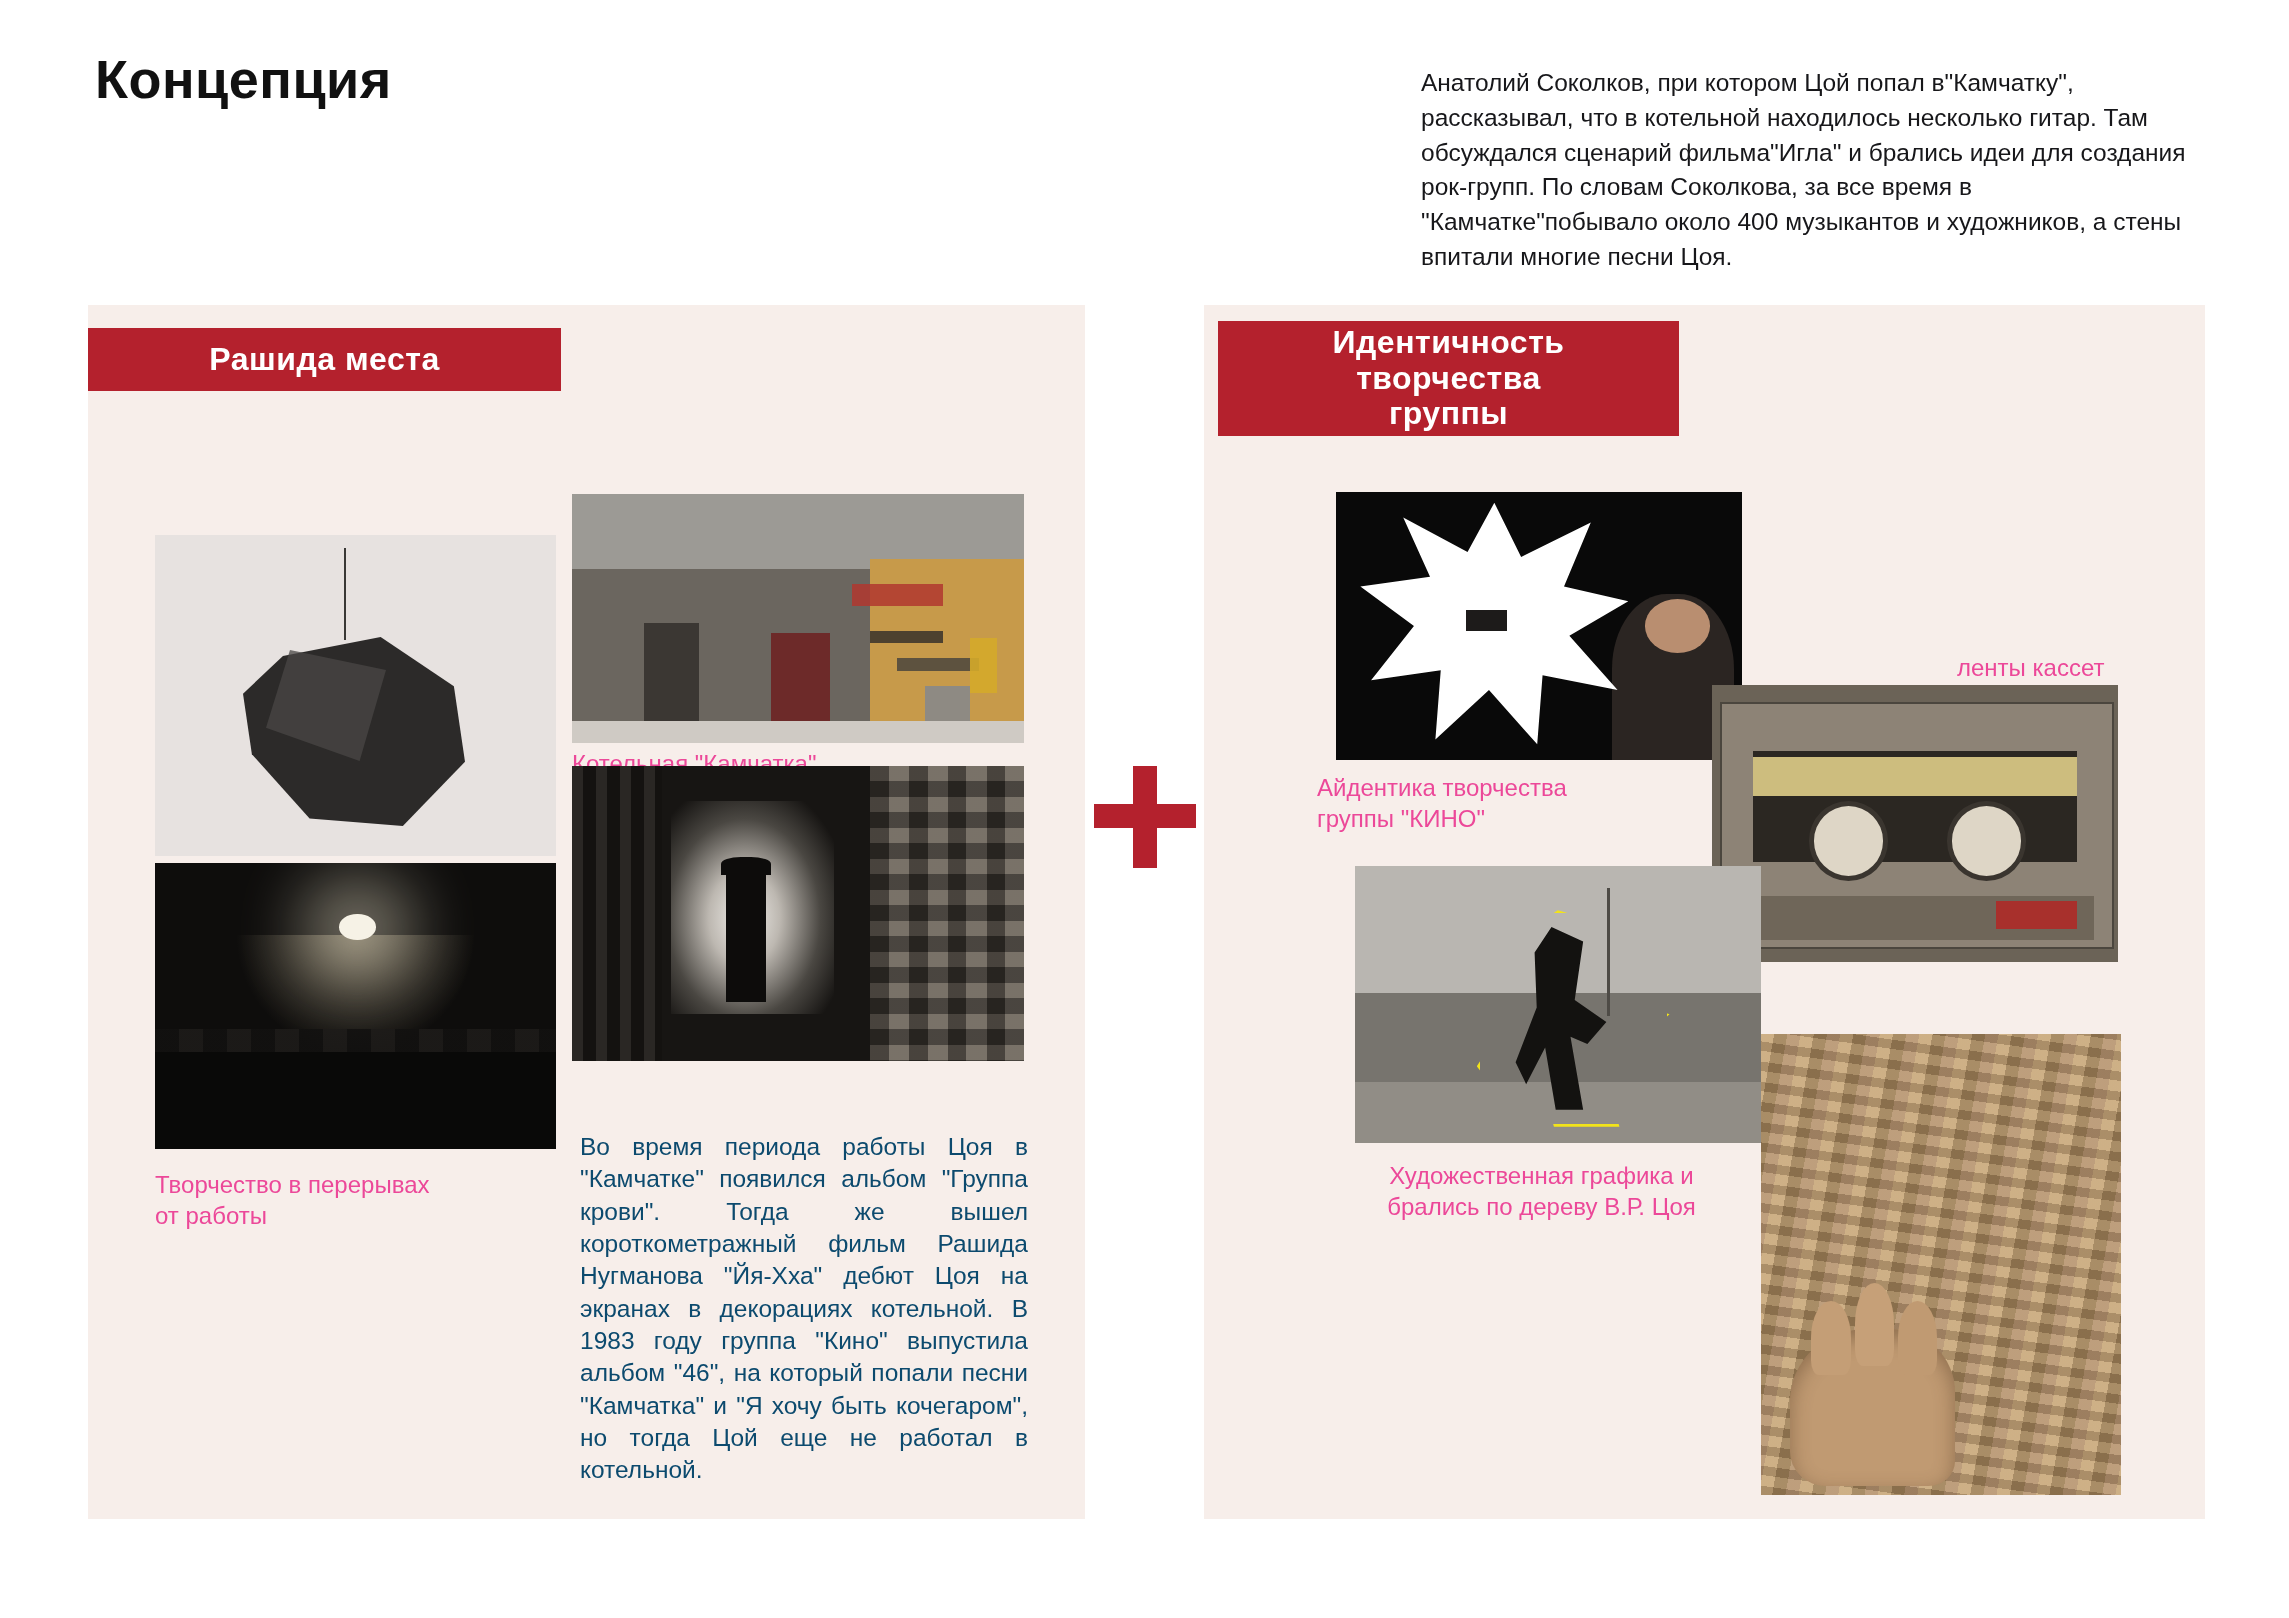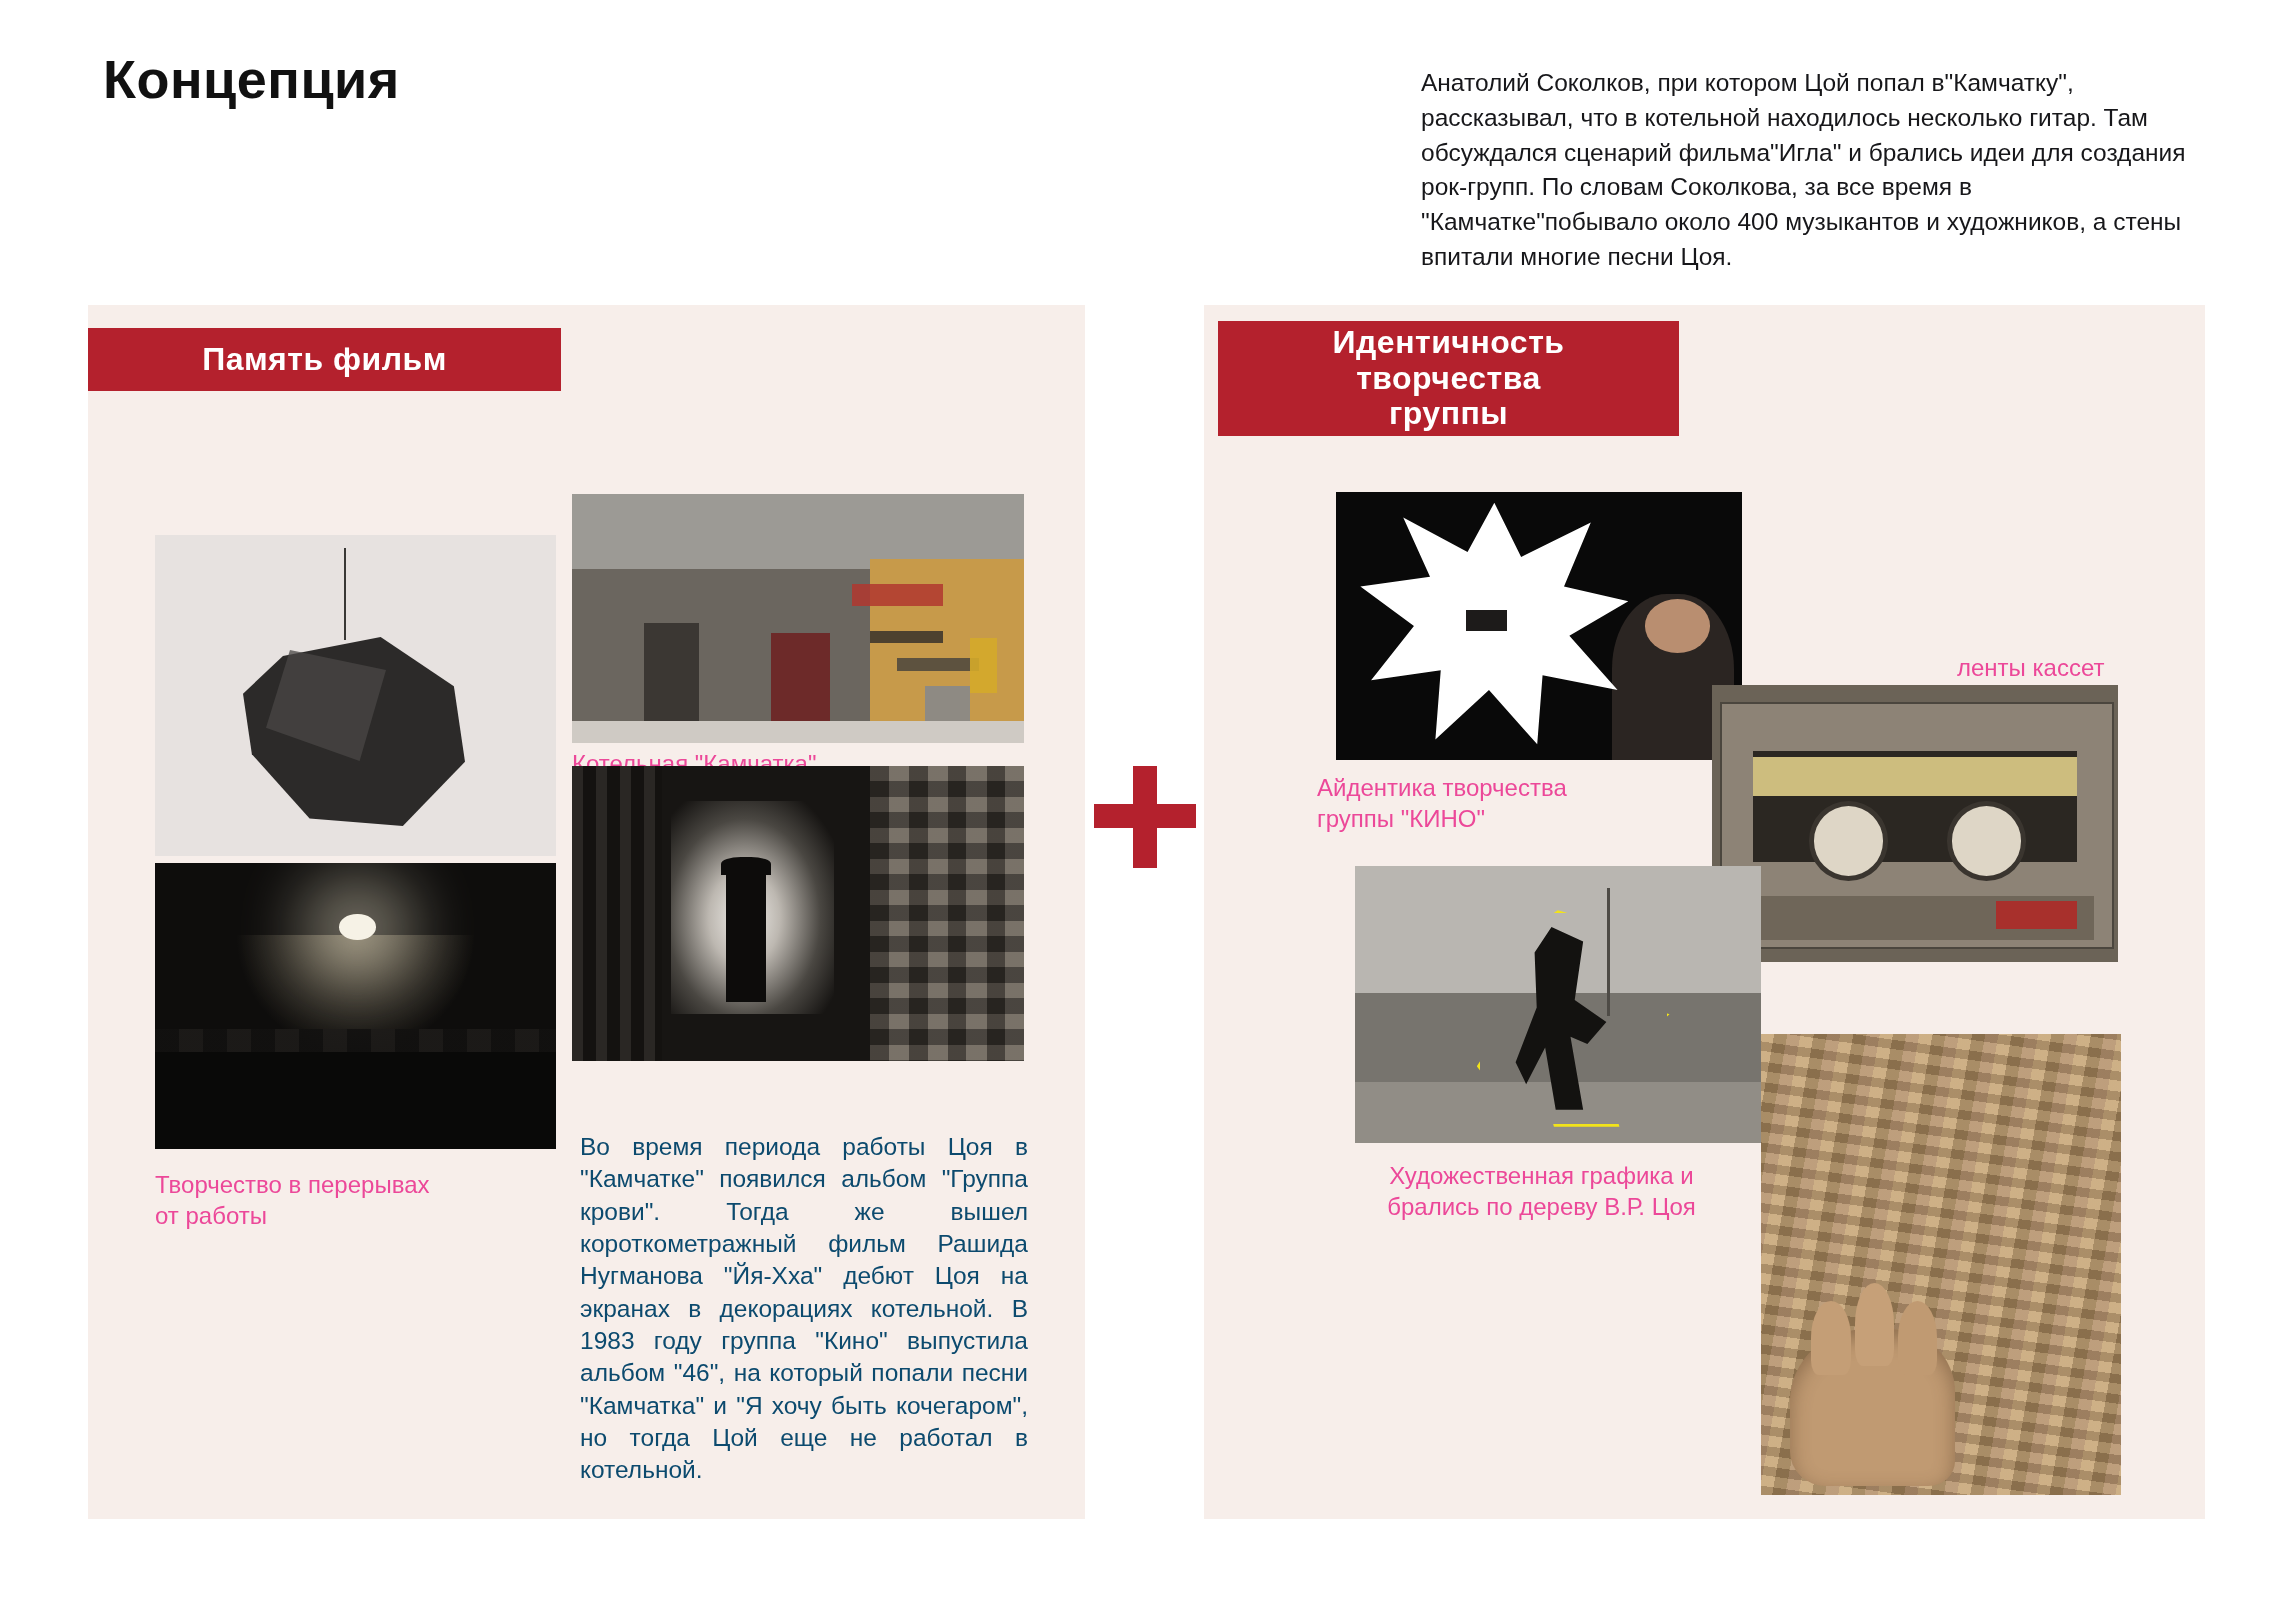--- a/index.html
+++ b/index.html
@@ -12,21 +12,21 @@
     height: 1619px;
     position: relative;
     font-family: "Liberation Sans", sans-serif;
     color: #1a1a1a;
     overflow: hidden;
   }
 
   
   .page-title {
     position: absolute;
-    left: 103px;
+    left: 95px;
     top: 48px;
     font-size: 54px;
     font-weight: bold;
     letter-spacing: 0.5px;
     color: #111111;
   }
   .intro-text {
     position: absolute;
     left: 1421px;
     top: 66px;
@@ -230,21 +230,21 @@
   #img-wood .finger2 { position:absolute; left:26%; bottom:28%; width:11%; height:18%; background:#c6a078; border-radius:50% 50% 20% 20%; }
   #img-wood .finger3 { position:absolute; left:38%; bottom:26%; width:11%; height:16%; background:#c09a72; border-radius:50% 50% 20% 20%; }
 </style>
 </head>
 <body>
 
 <div class="page-title">Концепция</div>
 <div class="intro-text">Анатолий Соколков, при котором Цой попал в"Камчатку", рассказывал, что в котельной находилось несколько гитар. Там обсуждался сценарий фильма"Игла" и брались идеи для создания рок-групп. По словам Соколкова, за все время в "Камчатке"побывало около 400 музыкантов и художников, а стены впитали многие песни Цоя.</div>
 
 <div class="panel" id="panel-left"></div>
-<div class="panel-title" id="title-left">Память фильм</div>
+<div class="panel-title" id="title-left">Рашида места</div>
 
 <div class="img" id="img-coal">
   <div class="wire"></div>
   <div class="lump"></div>
   <div class="facet1"></div>
 </div>
 
 <div class="img" id="img-facade">
   <div class="sky"></div>
   <div class="wall"></div>

